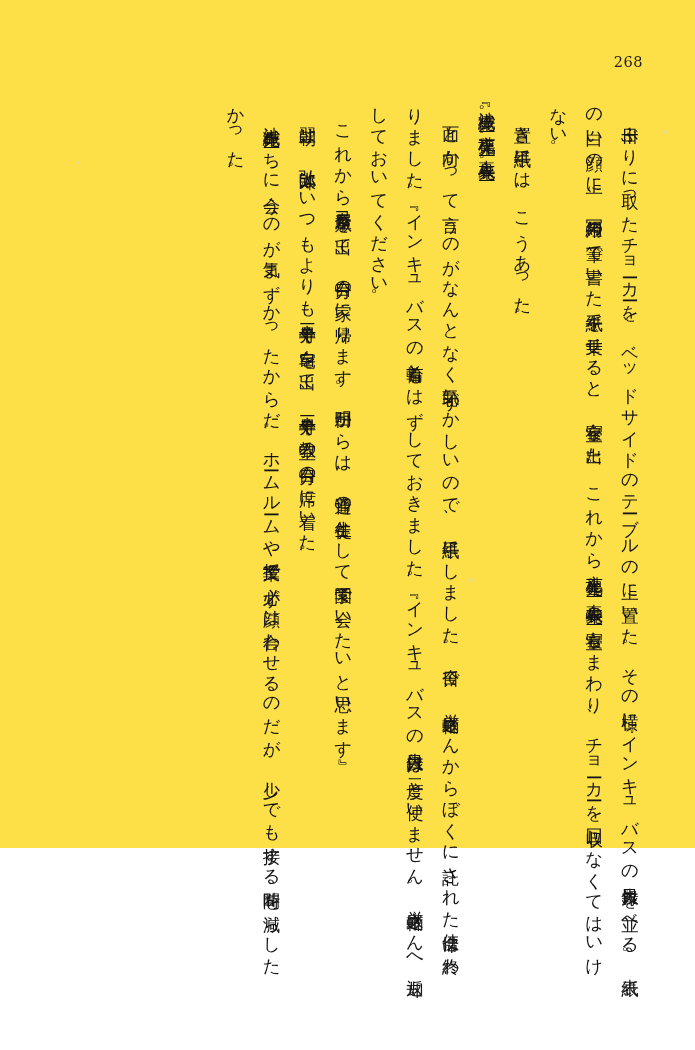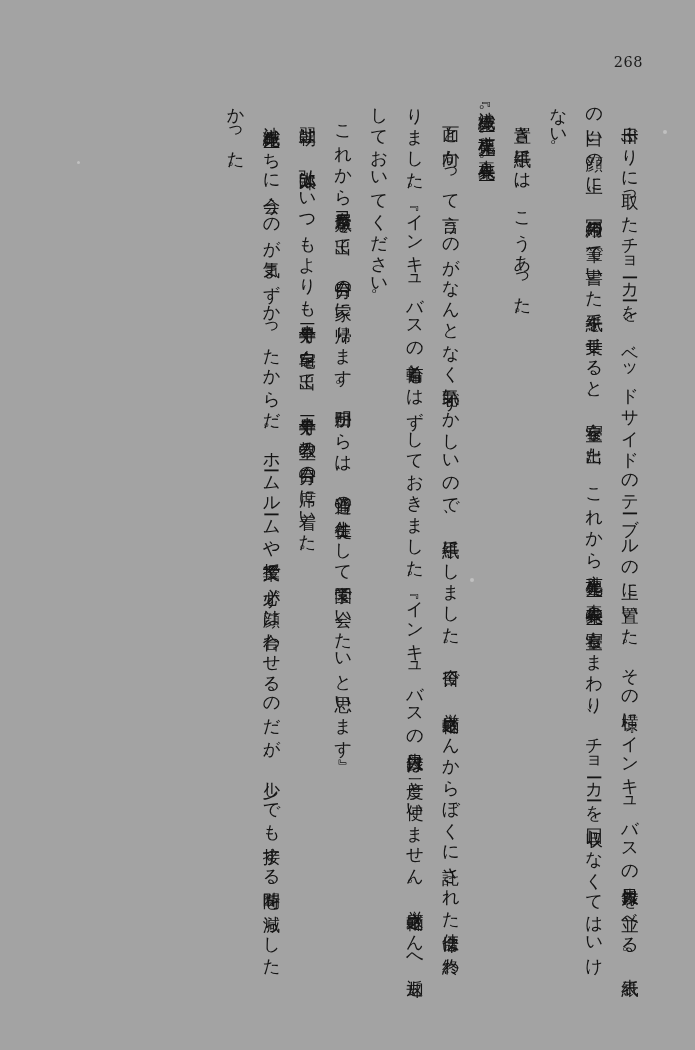--- a/index.html
+++ b/index.html
@@ -10,22 +10,22 @@
   body {
     width: 695px;
     height: 1050px;
     overflow: hidden;
     font-family: "DejaVu Serif", "Liberation Serif", serif;
     color: #1a1a1a;
   }
   .page {
     position: relative;
     width: 695px;
-    height: 1050px;
-    background: #a3a3a3;
+    height: 848px;
+    background: #fde047;
     box-sizing: border-box;
   }
   .page-number {
     position: absolute;
     top: 54px;
     right: 52px;
     font-family: "DejaVu Serif", "Liberation Serif", serif;
     font-size: 14.5px;
     letter-spacing: 0.5px;
     color: #1c1c1c;

